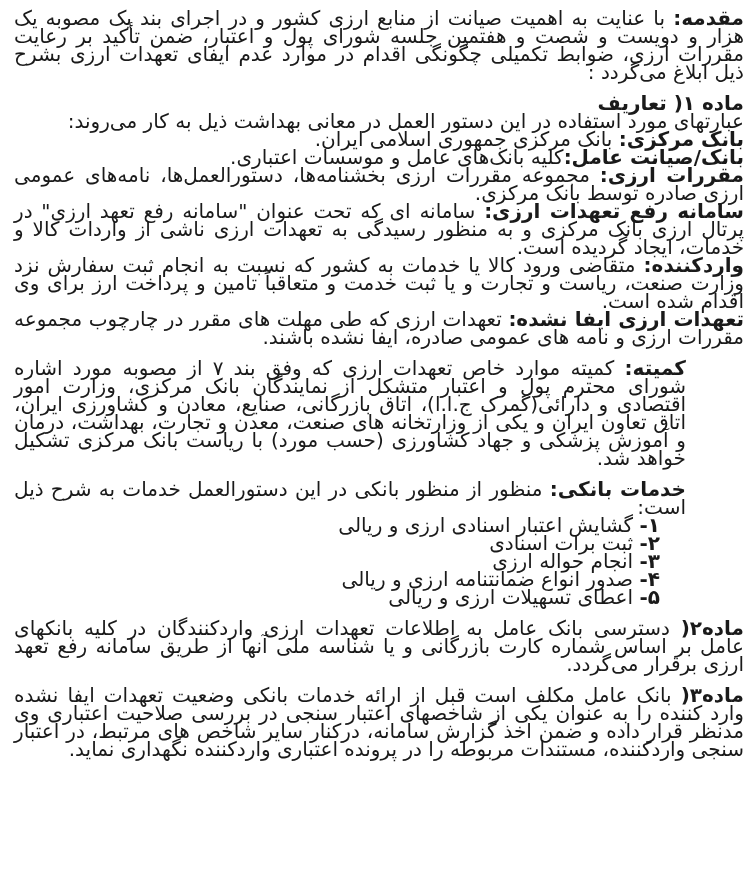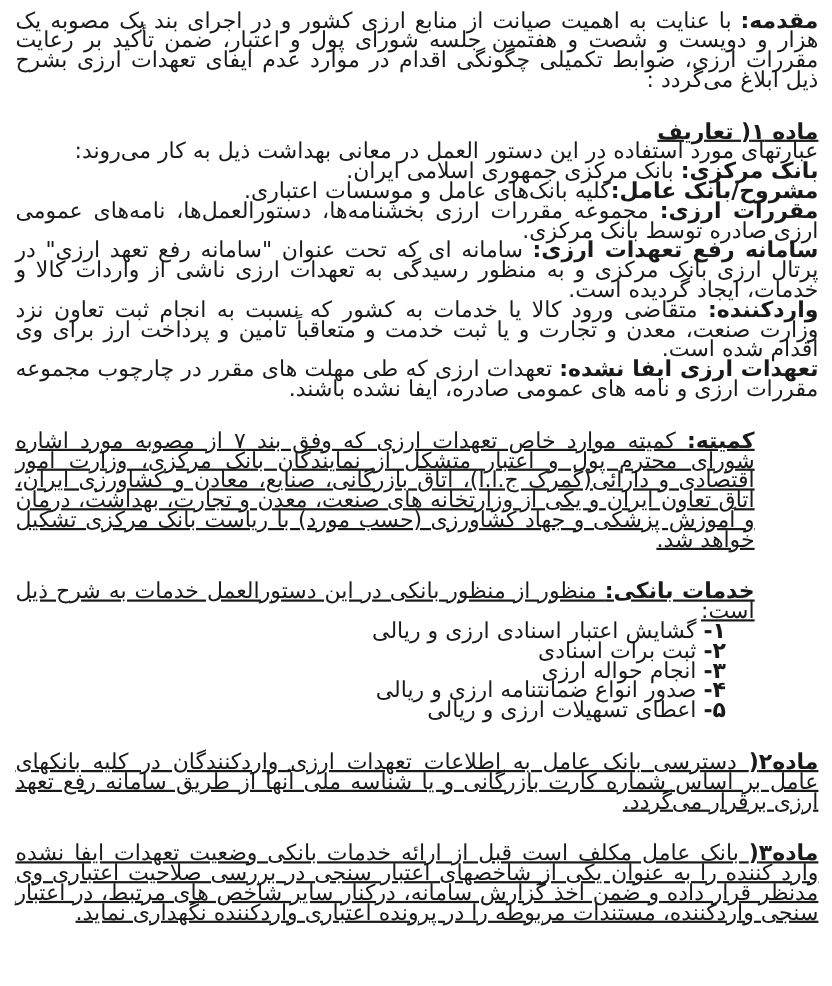--- a/index.html
+++ b/index.html
@@ -29,45 +29,45 @@
     margin: 0;
     padding: 0;
     font-size: inherit;
     line-height: inherit;
   }
   h2.heading {
     font-weight: bold;
     text-align: right;
   }
   strong { font-weight: bold; }
-  .gap { margin-top: 29px; text-decoration: underline; }
+  .gap { margin-top: 13px; }
   .indent { padding-right: 58px; }
   .li { padding-right: 84px; }
   bdi.paren { unicode-bidi: isolate; }
 </style>
 </head>
 <body>
 
 <div class="page">
 
   <p class="para"><strong>مقدمه:</strong><span> با عنایت به اهمیت صیانت از منابع ارزی کشور و در اجرای بند یک مصوبه یک هزار و دویست و شصت و هفتمین جلسه شورای پول و اعتبار، ضمن تأکید بر رعایت مقررات ارزی، ضوابط تکمیلی چگونگی اقدام در موارد عدم ایفای تعهدات ارزی بشرح ذیل ابلاغ می‌گردد :</span></p>
 
   <h2 class="heading gap"><span>ماده ۱</span><bdi class="paren" dir="ltr">)</bdi><span> تعاریف</span></h2>
 
   <p class="para">عبارتهای مورد استفاده در این دستور العمل در معانی بهداشت ذیل به کار می‌روند:</p>
 
   <p class="para"><strong>بانک مرکزی:</strong><span> بانک مرکزی جمهوری اسلامی ایران.</span></p>
 
-  <p class="para"><strong>مشروح/بانک عامل:</strong><span>کلیه بانک‌های عامل و موسسات اعتباری.</span></p>
+  <p class="para"><strong>بانک/صیانت عامل:</strong><span>کلیه بانک‌های عامل و موسسات اعتباری.</span></p>
 
   <p class="para"><strong>مقررات ارزی:</strong><span> مجموعه مقررات ارزی بخشنامه‌ها، دستورالعمل‌ها، نامه‌های عمومی ارزی صادره توسط بانک مرکزی.</span></p>
 
   <p class="para"><strong>سامانه رفع تعهدات ارزی:</strong><span> سامانه ای که تحت عنوان "سامانه رفع تعهد ارزی" در پرتال ارزی بانک مرکزی و به منظور رسیدگی به تعهدات ارزی ناشی از واردات کالا و خدمات، ایجاد گردیده است.</span></p>
 
-  <p class="para"><strong>واردکننده:</strong><span> متقاضی ورود کالا یا خدمات به کشور که نسبت به انجام ثبت تعاون نزد وزارت صنعت، معدن و تجارت و یا ثبت خدمت و متعاقباً تامین و پرداخت ارز برای وی اقدام شده است.</span></p>
+  <p class="para"><strong>واردکننده:</strong><span> متقاضی ورود کالا یا خدمات به کشور که نسبت به انجام ثبت سفارش نزد وزارت صنعت، ریاست و تجارت و یا ثبت خدمت و متعاقباً تامین و پرداخت ارز برای وی اقدام شده است.</span></p>
 
 
   <p class="para"><strong>تعهدات ارزی ایفا نشده:</strong><span> تعهدات ارزی که طی مهلت های مقرر در چارچوب مجموعه مقررات ارزی و نامه های عمومی صادره، ایفا نشده باشند.</span></p>
 
   <p class="para gap indent"><strong>کمیته:</strong><span> کمیته موارد خاص تعهدات ارزی که وفق بند ۷ از مصوبه مورد اشاره شورای محترم پول و اعتبار متشکل از نمایندگان بانک مرکزی، وزارت امور اقتصادی و دارائی(گمرک ج.ا.ا)، اتاق بازرگانی، صنایع، معادن و کشاورزی ایران، اتاق تعاون ایران و یکی از وزارتخانه های صنعت، معدن و تجارت، بهداشت، درمان و آموزش پزشکی و جهاد کشاورزی (حسب مورد) با ریاست بانک مرکزی تشکیل خواهد شد.</span></p>
 
   <div class="services-block">
     <p class="para gap indent"><strong>خدمات بانکی:</strong><span> منظور از منظور بانکی در این دستورالعمل خدمات به شرح ذیل است:</span></p>
     <p class="li"><strong>۱-</strong><span> گشایش اعتبار اسنادی ارزی و ریالی</span></p>
     <p class="li"><strong>۲-</strong><span> ثبت برات اسنادی</span></p>

